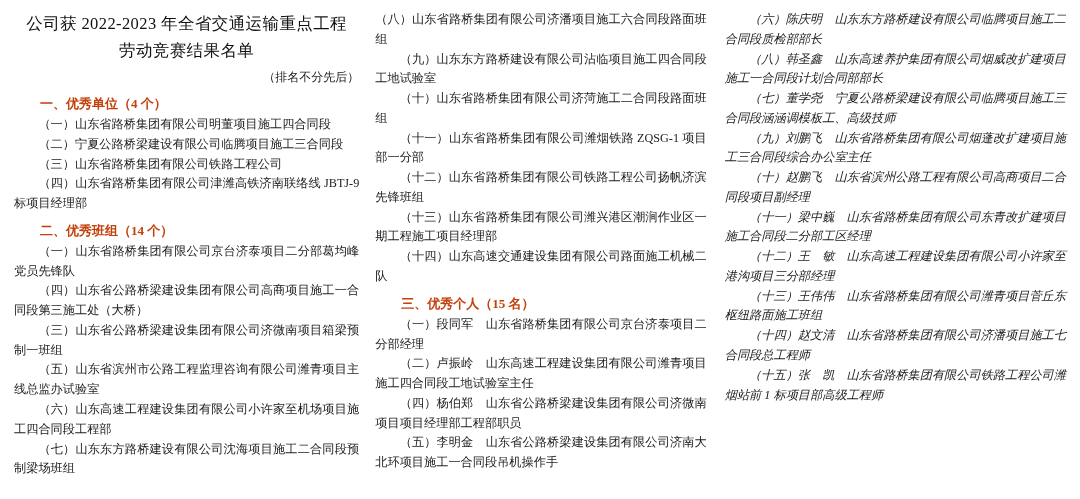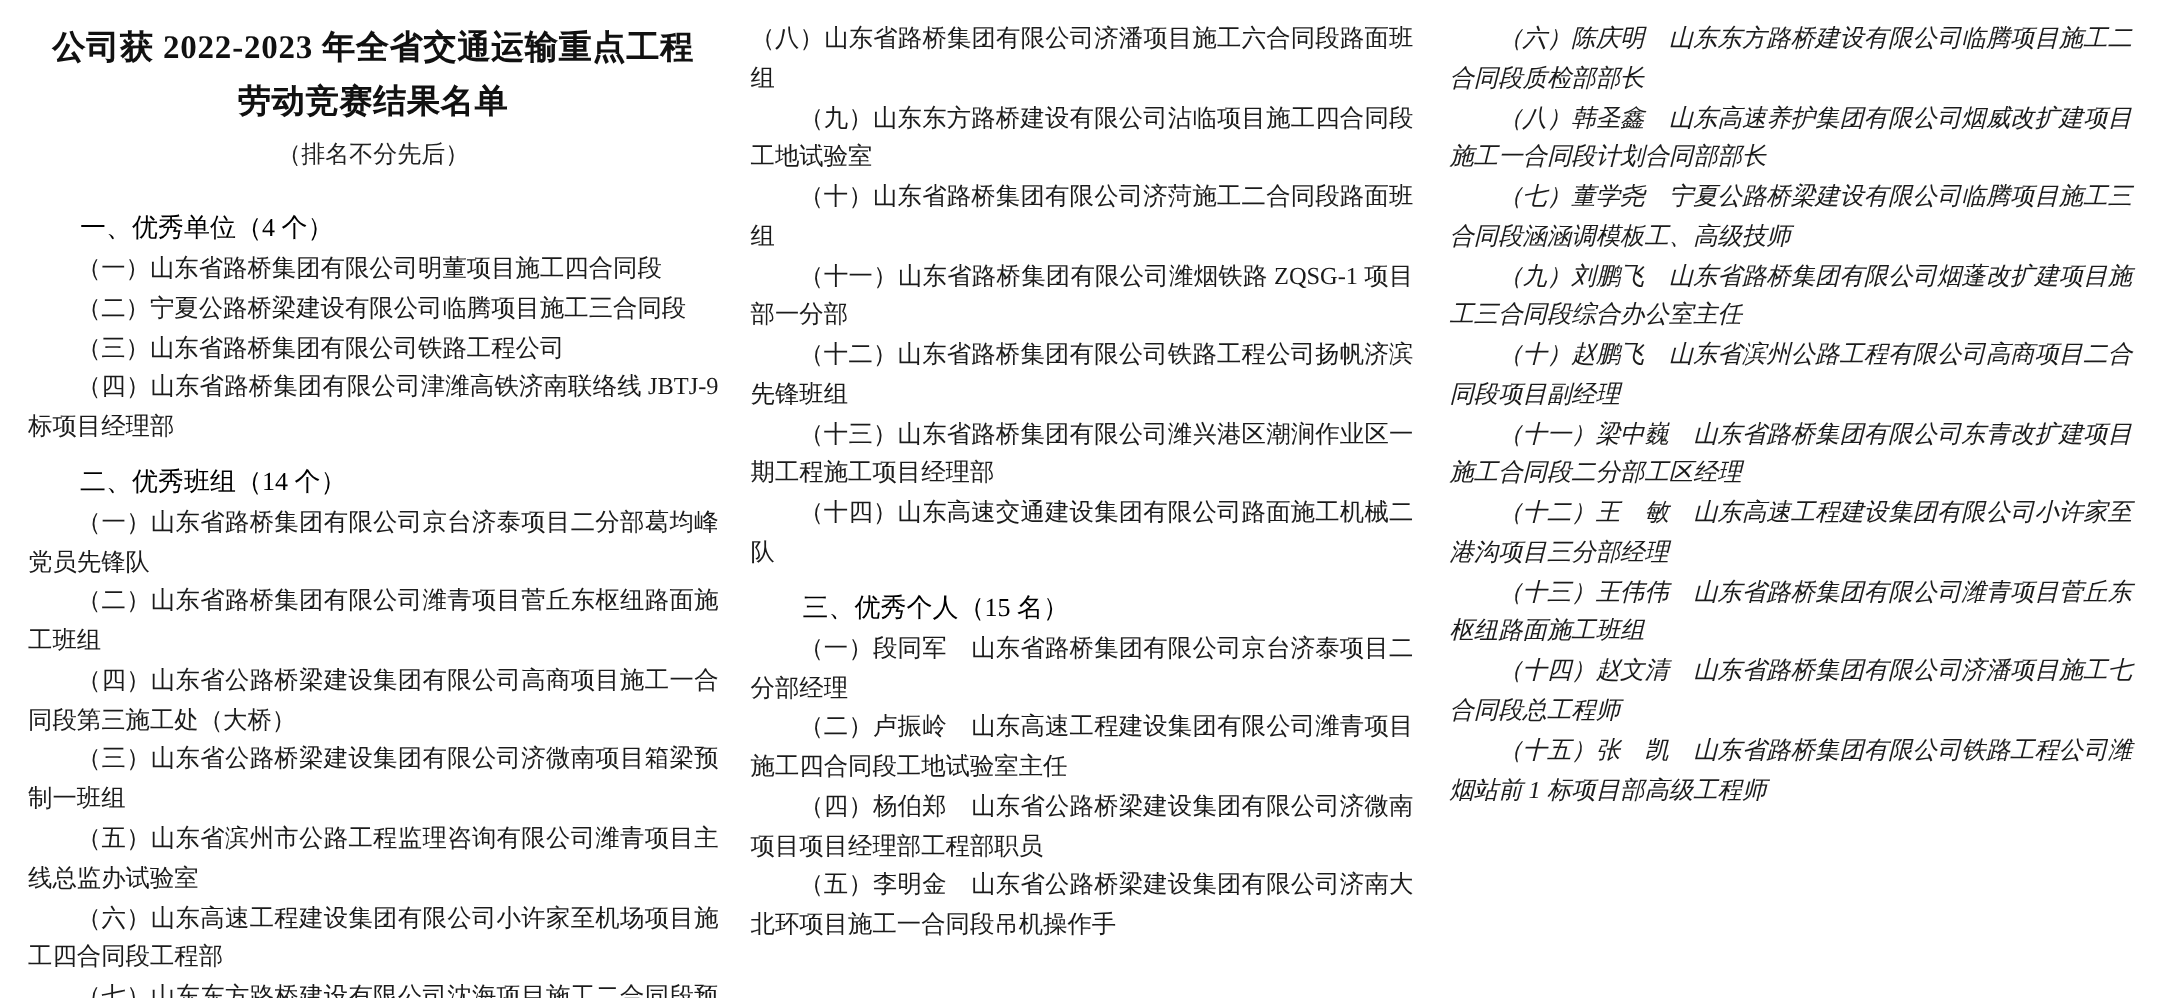--- a/index.html
+++ b/index.html
@@ -31,39 +31,39 @@
     line-height: 1.62;
     text-align: justify;
     text-justify: inter-ideograph;
   }
   .col1 { width: 364px; padding-right: 14px; }
   .col2 { width: 352px; padding-right: 14px; padding-left: 2px; }
   .col3 { width: 350px; padding-left: 4px; font-style: italic; }
 
   .doc-title {
     text-align: center;
-    font-weight: bold;
+    font-weight: normal;
     font-size: 16.5px;
     line-height: 1.5;
     letter-spacing: 0.4px;
     margin: 2px 0 0 0;
     color: #111;
   }
   .doc-subtitle {
-    text-align: center;
+    text-align: right;
     font-size: 12px;
-    margin: 4px 0 16px 0;
+    margin: 4px 0 6px 0;
     color: #222;
   }
   .sec-head {
-    font-weight: normal;
+    font-weight: bold;
     font-size: 13px;
     margin: 6px 0 1px 0;
     text-indent: 2em;
-    color: #000000;
+    color: #c2410c;
   }
   .item {
     margin: 0;
     text-indent: 2em;
     word-break: break-all;
   }
   .item.cont { text-indent: 0; }
 </style>
 </head>
 <body>
@@ -76,21 +76,20 @@
     <div class="doc-subtitle">（排名不分先后）</div>
 
     <div class="sec-head">一、优秀单位（4 个）</div>
     <p class="item">（一）山东省路桥集团有限公司明董项目施工四合同段</p>
     <p class="item">（二）宁夏公路桥梁建设有限公司临腾项目施工三合同段</p>
     <p class="item">（三）山东省路桥集团有限公司铁路工程公司</p>
     <p class="item">（四）山东省路桥集团有限公司津潍高铁济南联络线 JBTJ-9 标项目经理部</p>
 
     <div class="sec-head">二、优秀班组（14 个）</div>
     <p class="item">（一）山东省路桥集团有限公司京台济泰项目二分部葛均峰党员先锋队</p>
-    <p class="item">（二）山东省路桥集团有限公司潍青项目菅丘东枢纽路面施工班组</p>
     <p class="item">（四）山东省公路桥梁建设集团有限公司高商项目施工一合同段第三施工处（大桥）</p>
     <p class="item">（三）山东省公路桥梁建设集团有限公司济微南项目箱梁预制一班组</p>
     <p class="item">（五）山东省滨州市公路工程监理咨询有限公司潍青项目主线总监办试验室</p>
     <p class="item">（六）山东高速工程建设集团有限公司小许家至机场项目施工四合同段工程部</p>
     <p class="item">（七）山东东方路桥建设有限公司沈海项目施工二合同段预制梁场班组</p>
   </div>
 
   <div class="col col2">
     <p class="item cont">（八）山东省路桥集团有限公司济潘项目施工六合同段路面班组</p>
     <p class="item">（九）山东东方路桥建设有限公司沾临项目施工四合同段工地试验室</p>

